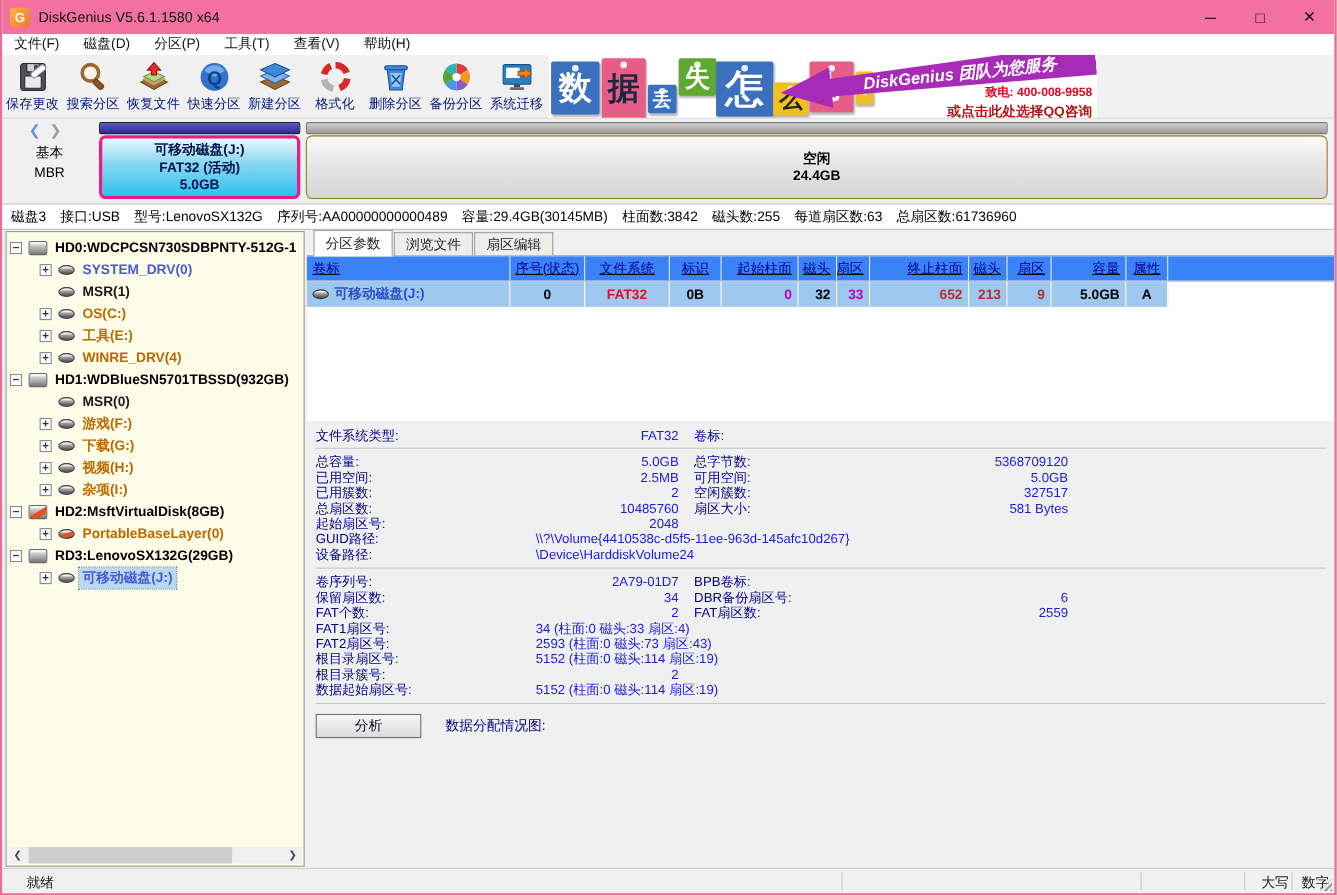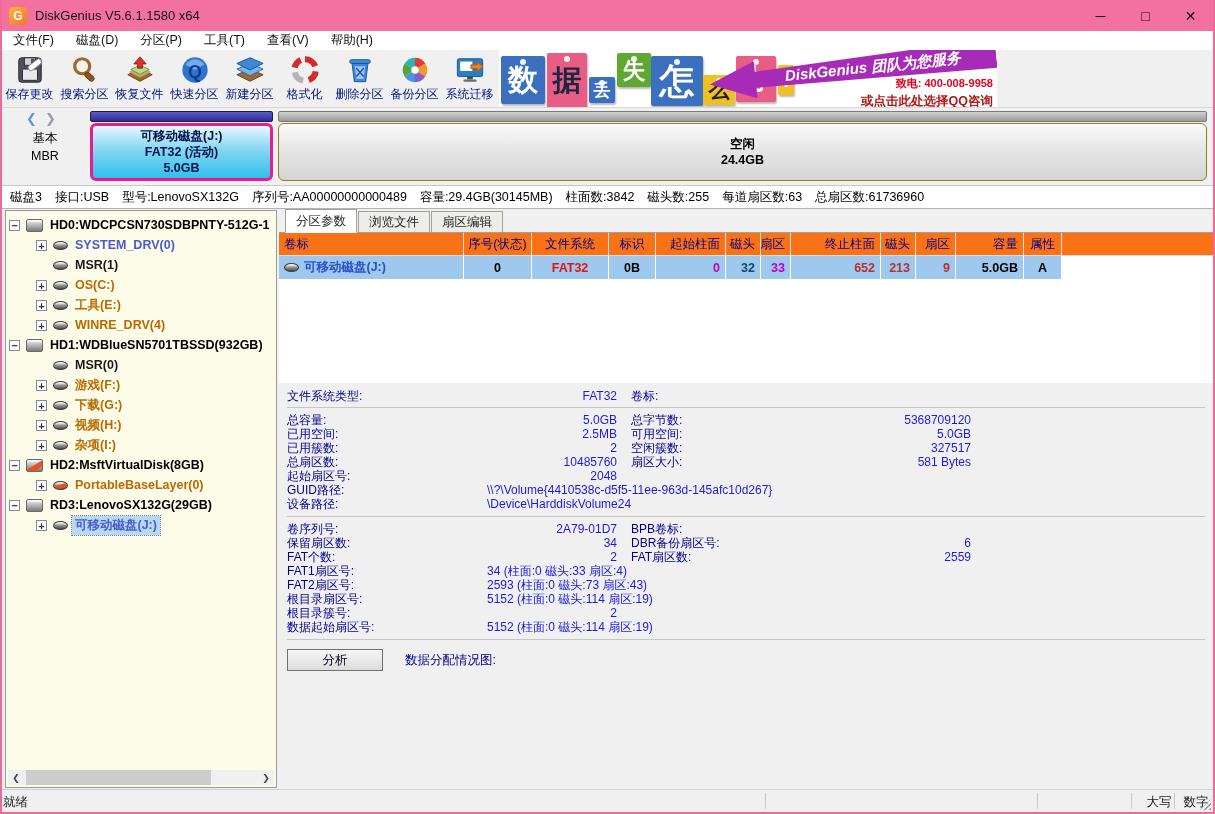--- a/index.html
+++ b/index.html
@@ -85,21 +85,21 @@
   .hsb-arrow{width:16px;text-align:center;font-size:9px;color:#444;}
   .hsb-track{flex:1;height:15px;position:relative;}
   .hsb-thumb{position:absolute;left:2px;top:0;height:15px;width:185px;background:#CDCDCD;}
   
   .main{position:absolute;left:277px;top:0;right:0;bottom:0;background:#F0F0F0;}
   .tabs{height:24px;display:flex;align-items:flex-end;padding-left:6px;border-bottom:1px solid #A0A0A0;position:relative;}
   .tab{height:21px;padding:0 10px;display:flex;align-items:center;font-size:12.5px;color:#222;
         border:1px solid #A0A0A0;border-bottom:none;margin-right:1px;background:#EDEDEA;}
   .tab.active{height:24px;background:#fff;position:relative;z-index:2;margin-bottom:-1px;border-bottom:1px solid #fff;}
   .table-area{position:absolute;top:24px;left:0;right:0;height:150px;background:#fff;}
-  .pt-header{display:flex;height:23px;background:#f97316;border-bottom:1px solid #DDDDDD;}
+  .pt-header{display:flex;height:23px;background:#3b82f6;border-bottom:1px solid #DDDDDD;text-decoration:underline;}
   .hcell{flex-shrink:0;padding:0 5px;font-size:12.5px;color:#00008B;border-right:1px solid #E6E6E6;
         display:flex;align-items:center;white-space:nowrap;overflow:hidden;}
   .pt-row{display:flex;height:23px;}
   .rcell{flex-shrink:0;padding:0 5px;font-size:12.5px;background:#9FC8EF;border-right:1px solid #FFF;
         display:flex;align-items:center;white-space:nowrap;overflow:hidden;font-weight:bold;}
   .al-left{justify-content:flex-start;} .al-center{justify-content:center;} .al-right{justify-content:flex-end;}
   .picon{margin-right:5px;flex-shrink:0;}
   
   .details{position:absolute;top:174px;left:0;right:0;bottom:0;background:#F0F0F0;padding:6px 0 0 8px;font-size:12px;}
   .drow{display:flex;height:14px;line-height:14px;align-items:center;white-space:nowrap;}
@@ -109,21 +109,21 @@
   .dv2{min-width:140px;}
   .dsep{height:1px;background:#C6C6C6;margin:4px 8px 4px 0;}
   .dgroup{padding:1px 0;}
   .analyze-row{margin-top:9px;display:flex;align-items:center;}
   .analyze-btn{width:96px;height:22px;background:linear-gradient(#F6F6F6,#DCDCDC);border:1px solid #707070;
         font-size:12.5px;color:#002;display:flex;align-items:center;justify-content:center;}
   .alloc-lbl{margin-left:22px;color:#00008B;font-size:12.5px;}
   
   .statusbar{height:23px;background:#F0F0F0;border-top:1px solid #D0D0D0;position:relative;flex-shrink:0;
         font-size:12.5px;color:#1A1A1A;}
-  .st-ready{position:absolute;left:1px;top:4px;}
+  .st-ready{position:absolute;left:22px;top:4px;}
   .sdiv{position:absolute;top:3px;bottom:3px;width:1px;background:#C8C8C8;}
   .st-caps{position:absolute;left:1139px;top:4px;width:36px;text-align:center;}
   .st-num{position:absolute;left:1176px;top:4px;width:36px;text-align:center;}
   .grip{position:absolute;right:2px;bottom:2px;width:11px;height:11px;
         background:repeating-linear-gradient(135deg,transparent 0 2px,#9A9A9A 2px 4px);
         clip-path:polygon(100% 0,100% 100%,0 100%);}
 </style>
 </head>
 <body>
 
@@ -427,21 +427,21 @@
             <span class="rcell al-center" style="width: 77px;">
               <span style="color: rgb(220, 20, 20);">FAT32</span>
             </span>
             <span class="rcell al-center" style="width: 47px;">
               <span style="color: rgb(0, 0, 0);">0B</span>
             </span>
             <span class="rcell al-right" style="width: 70px;">
               <span style="color: rgb(190, 0, 190);">0</span>
             </span>
             <span class="rcell al-right" style="width: 35px;">
-              <span style="color: #0c4a6e;">32</span>
+              <span style="color: #000000;">32</span>
             </span>
             <span class="rcell al-right" style="width: 30px;">
               <span style="color: rgb(190, 0, 190);">33</span>
             </span>
             <span class="rcell al-right" style="width: 90px;">
               <span style="color: rgb(180, 50, 50);">652</span>
             </span>
             <span class="rcell al-right" style="width: 35px;">
               <span style="color: rgb(180, 50, 50);">213</span>
             </span>

